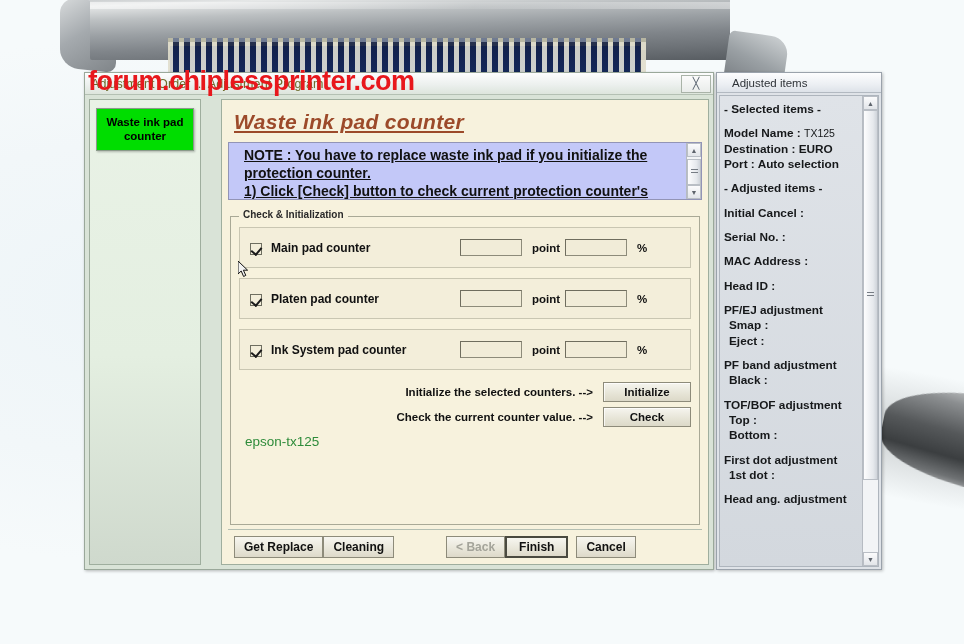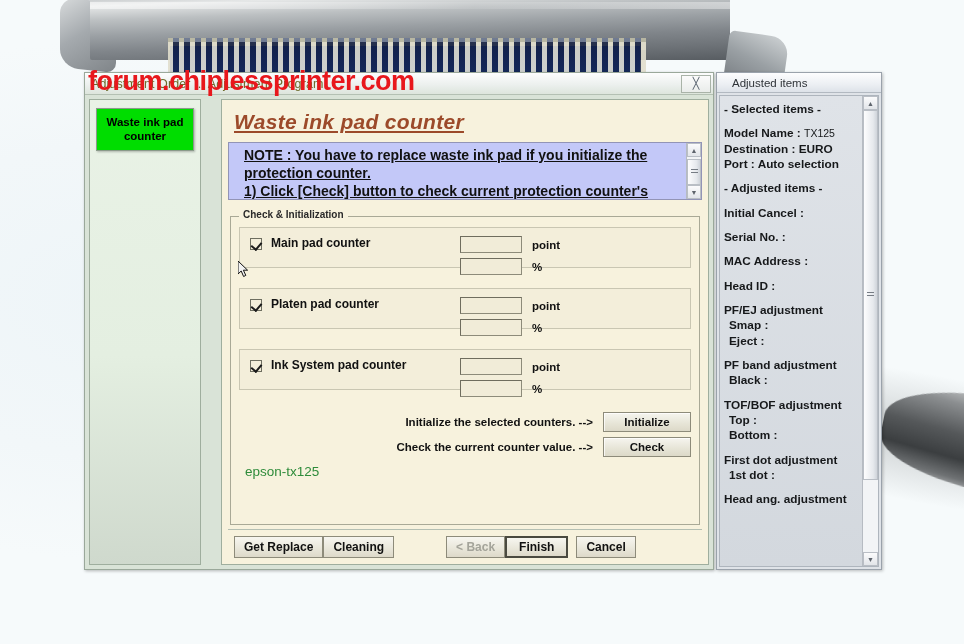--- a/index.html
+++ b/index.html
@@ -200,40 +200,40 @@
   }
   .group-label {
     position: absolute; top: -8px; left: 8px;
     background: #f7f2dd;
     padding: 0 4px;
     font-size: 10px; font-weight: bold; color: #2a2a2a;
   }
   .counter-row {
     border: 1px solid #c9c6b2;
     background: #f3eeda;
-    display: flex; align-items: flex-start;
+    display: flex; align-items: center;
     padding: 8px 10px;
-    margin-bottom: 20px;
+    margin-bottom: 10px;
     height: 41px;
   }
   .cb-wrap { display: flex; align-items: flex-start; gap: 9px; width: 210px; flex: none; position: relative; }
   .checkbox {
     width: 12px; height: 12px; margin-top: 2px;
     background: #f3eeda;
     border: 1px solid #6e6e60;
     position: relative; flex: none;
   }
   .checkbox:after {
     content: ""; position: absolute;
     left: 2px; top: 1px; width: 5px; height: 8px;
     border-right: 2px solid #1a1a1a; border-bottom: 2px solid #1a1a1a;
     transform: rotate(40deg);
   }
   .cb-label { font-size: 12px; font-weight: bold; color: #111; white-space: nowrap; }
-  .fields { display: flex; flex-direction: column; gap: 5px; }
+  .fields { display: flex; flex-direction: row; gap: 5px; }
   .field-line { display: flex; align-items: center; gap: 10px; }
   .txt {
     width: 62px; height: 17px;
     background: #f1ecd8;
     border: 1px solid #8d8b7a;
     border-top-color: #6f6d5e; border-left-color: #6f6d5e;
     font: 11px "Liberation Sans", sans-serif;
     padding: 0 3px; color: #111;
   }
   .unit { font-size: 11.5px; font-weight: bold; color: #111; }

